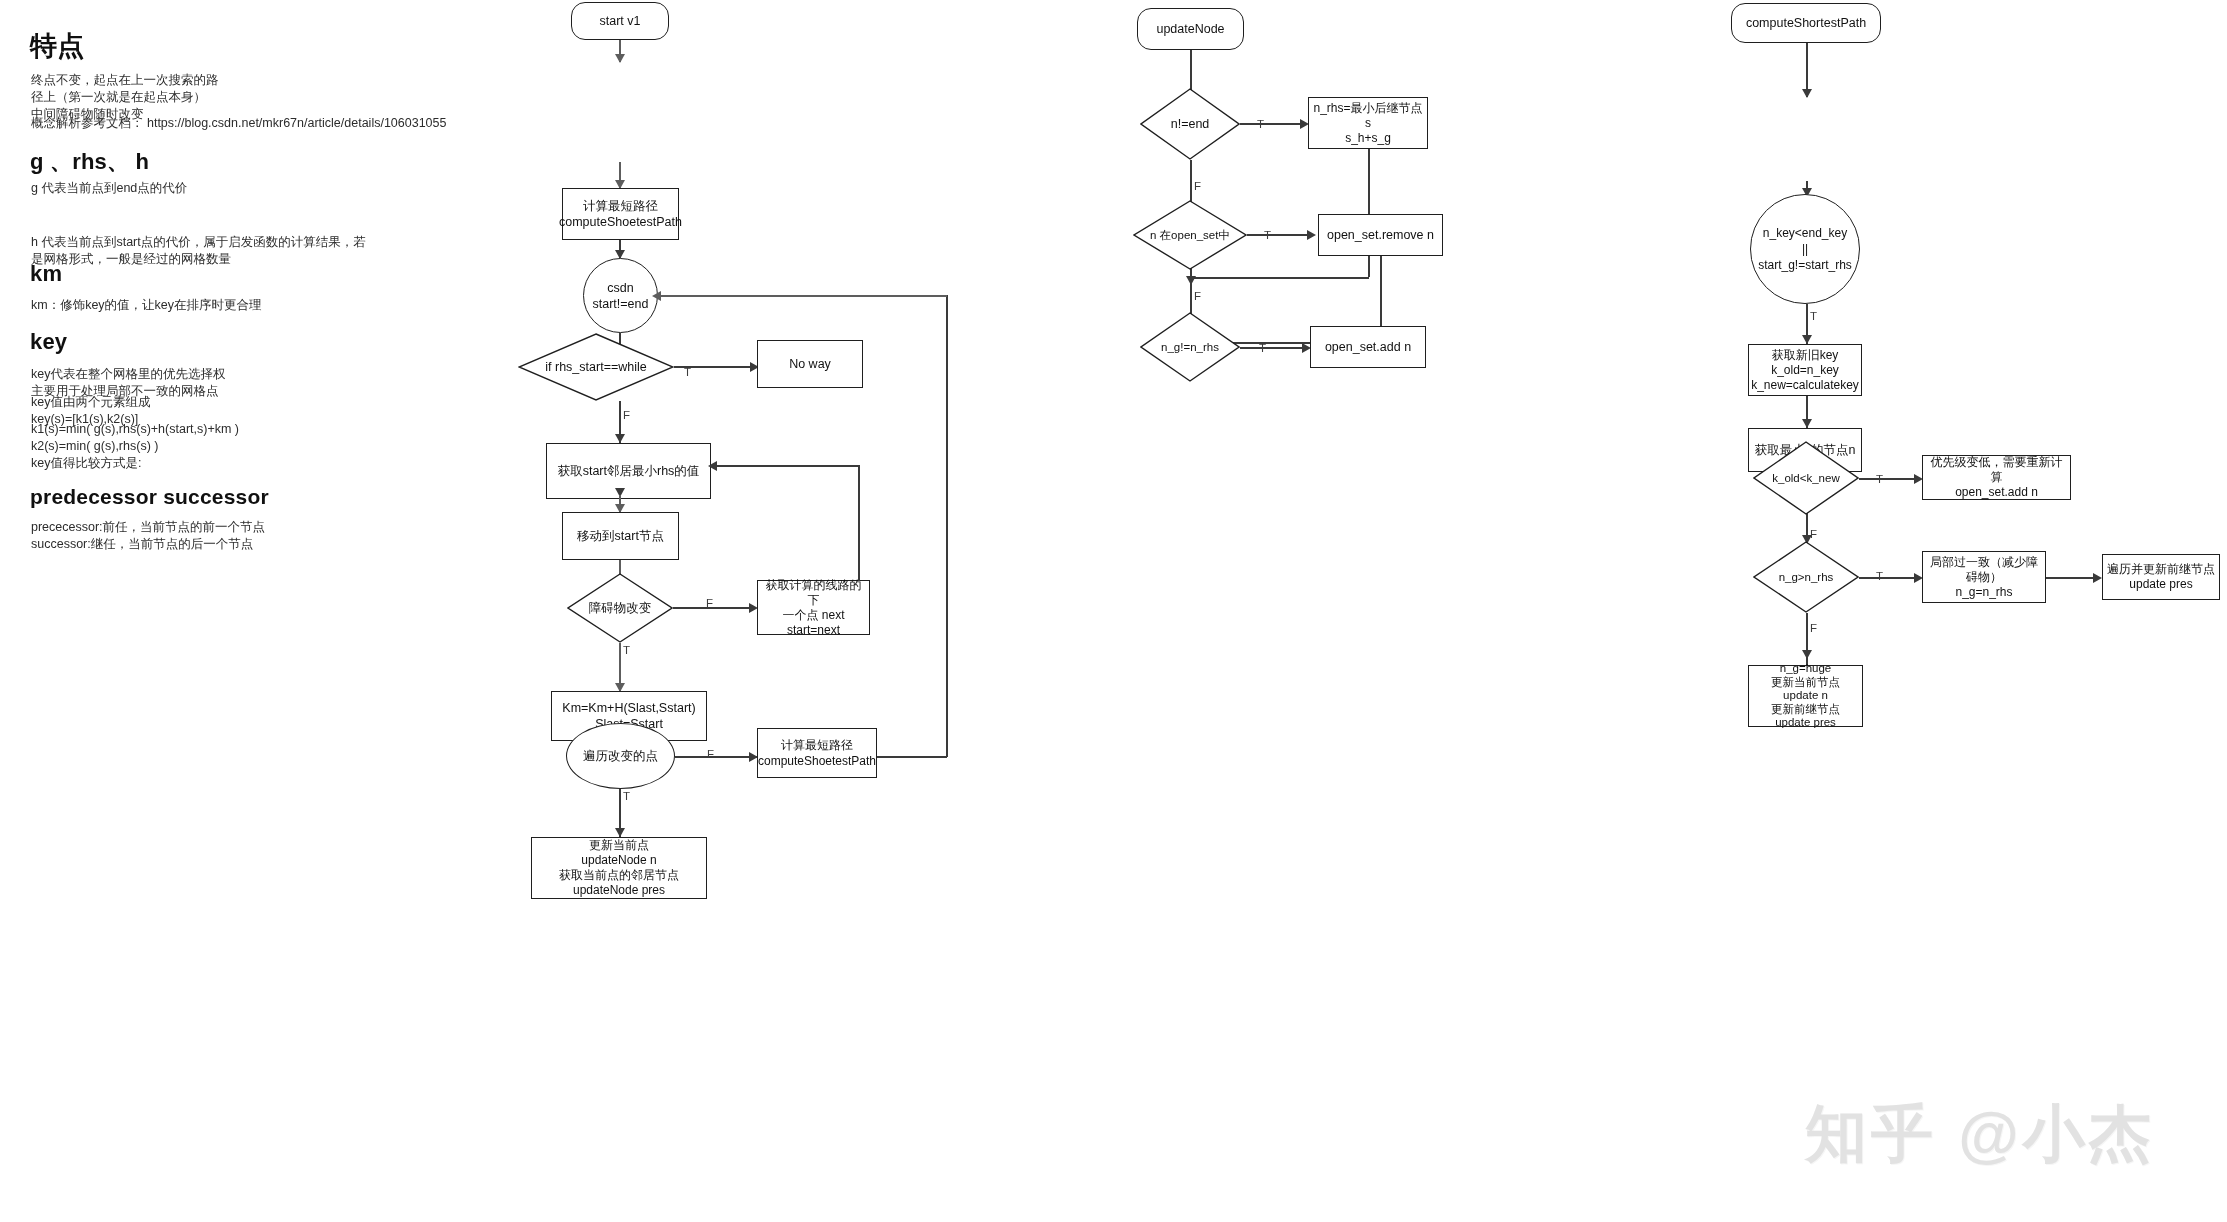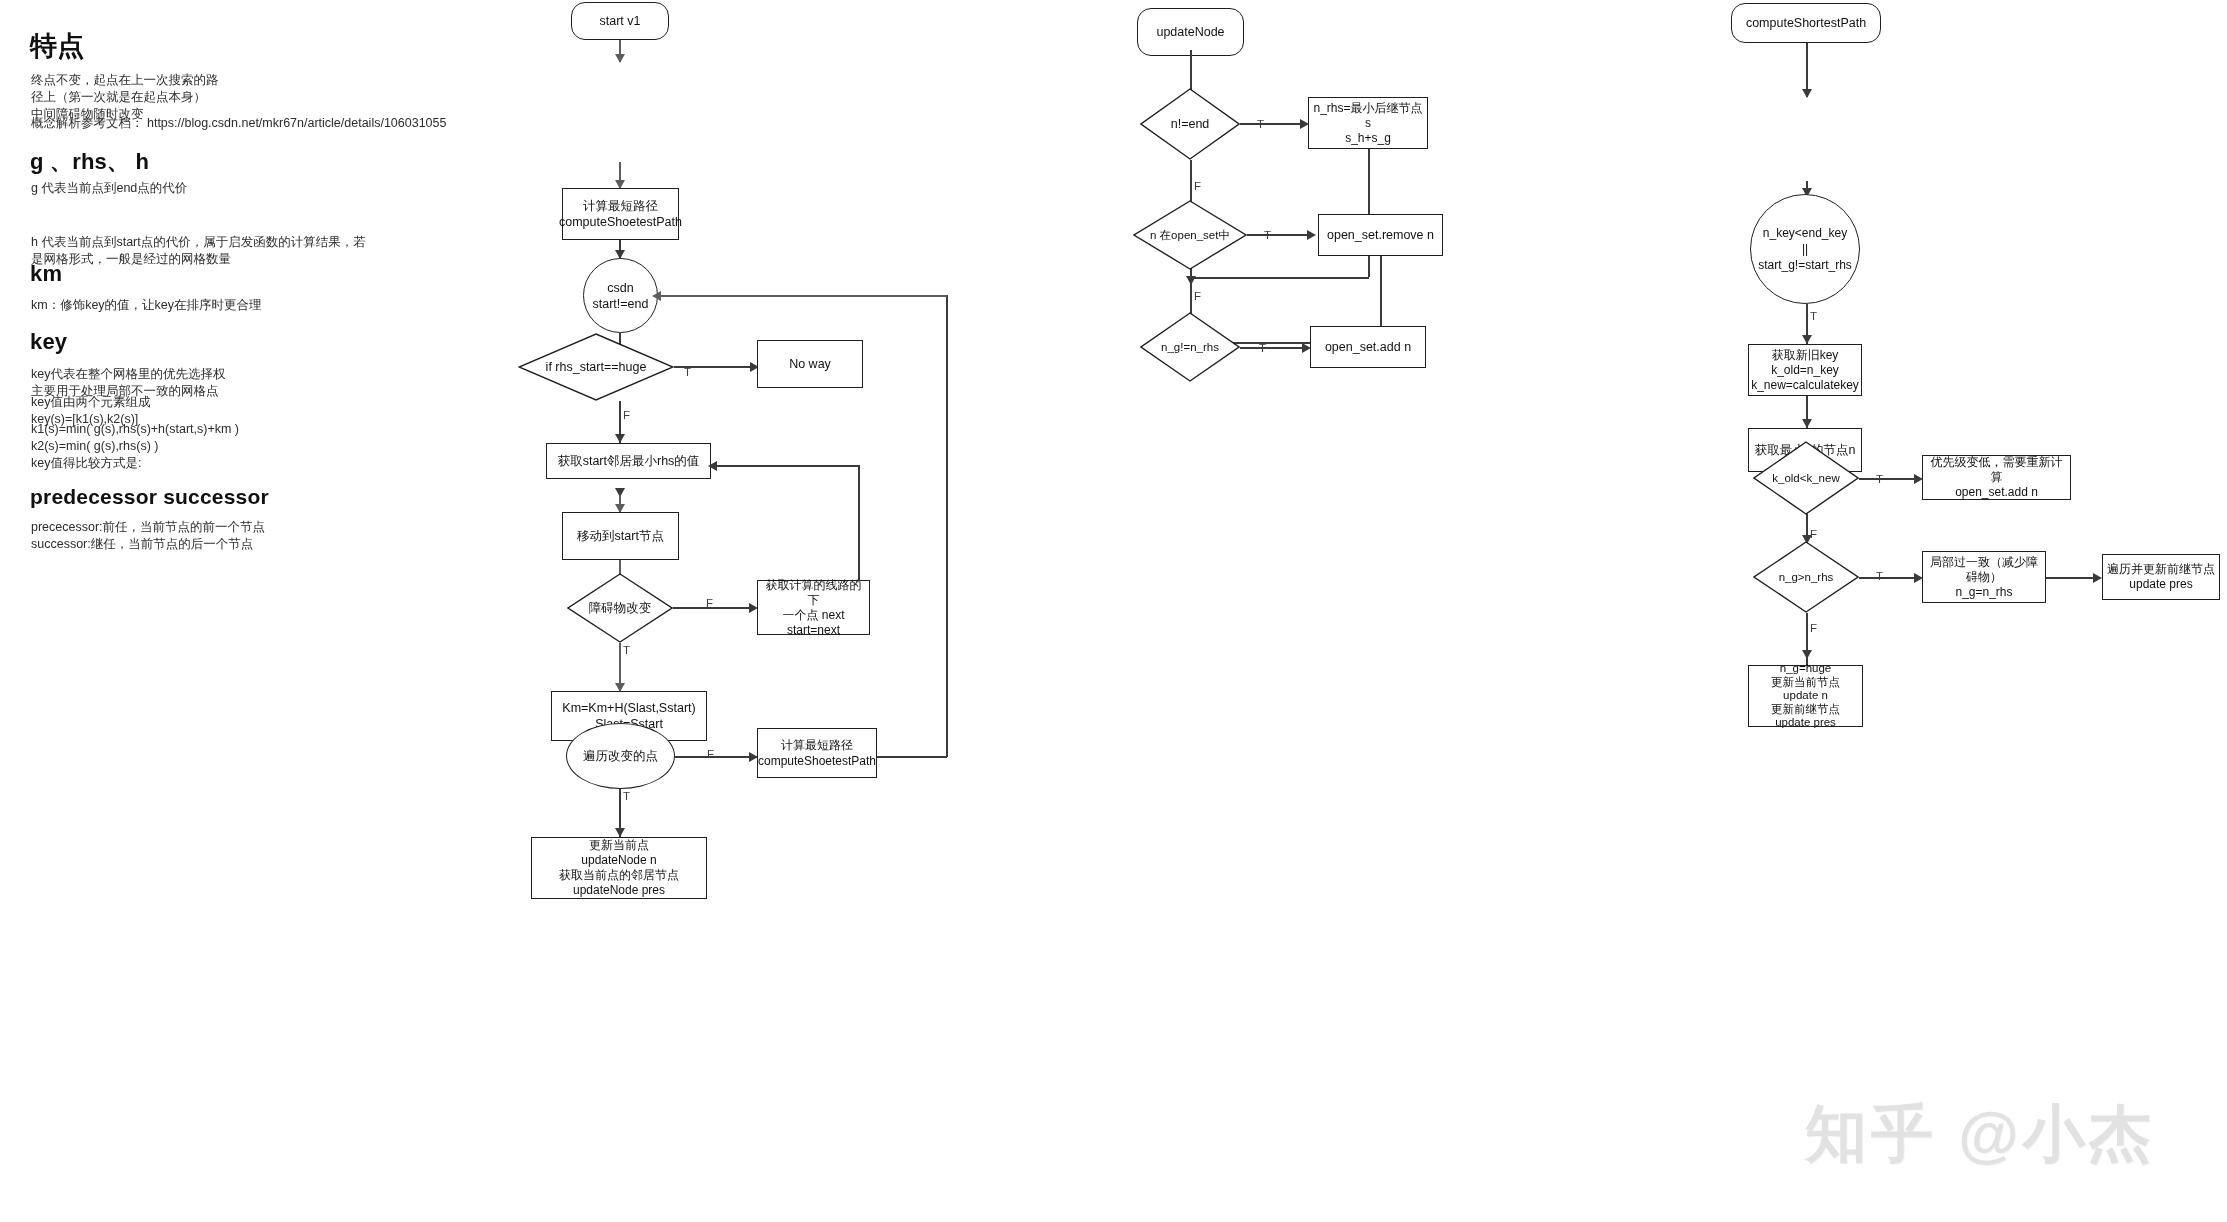--- a/index.html
+++ b/index.html
@@ -145,33 +145,33 @@
 
   <div class="node circle" style="left:583px;top:258px;width:75px;height:75px;">csdn
 start!=end</div>
   <div class="ln v" style="left:619px;top:333px;height:44px;"></div>
   <div class="arw down" style="left:615px;top:368px;"></div>
 
   <div class="node diamond" style="left:518px;top:333px;width:156px;height:68px;">
     <svg class="dshape" viewBox="0 0 156 68" preserveAspectRatio="none">
       <polygon points="78,1 155,34 78,67 1,34" fill="#fff" stroke="#1f1f1f" stroke-width="1.4"></polygon>
     </svg>
-    <span class="dtext">if rhs_start==huge</span>
+    <span class="dtext">if rhs_start==while</span>
   </div>
 
   <div class="ln h" style="left:674px;top:366px;width:82px;"></div>
   <div class="arw right" style="left:750px;top:362px;"></div>
   <div class="elabel" style="left:684px;top:366px;">T</div>
   <div class="node rect" style="left:757px;top:340px;width:106px;height:48px;">No way</div>
 
   <div class="ln v" style="left:619px;top:401px;height:42px;"></div>
   <div class="arw down" style="left:615px;top:434px;"></div>
   <div class="elabel" style="left:623px;top:409px;">F</div>
 
-  <div class="node rect" style="left:546px;top:443px;width:165px;height:36px;">获取start邻居最小rhs的值</div>
+  <div class="node rect" style="left:546px;top:443px;width:165px;height:56px;">获取start邻居最小rhs的值</div>
   <div class="ln v" style="left:619px;top:495px;height:20px;"></div>
   <div class="arw down" style="left:615px;top:488px;"></div>
   <div class="ln v grey" style="left:619px;top:495px;height:17px;"></div>
   <div class="arw gdown" style="left:615px;top:504px;"></div>
 
   <div class="node rect" style="left:562px;top:512px;width:117px;height:48px;">移动到start节点</div>
   <div class="ln v grey" style="left:619px;top:560px;height:42px;"></div>
   <div class="arw gdown" style="left:615px;top:593px;"></div>
 
   <div class="node diamond" style="left:567px;top:573px;width:106px;height:70px;">
@@ -216,21 +216,21 @@
 
   <div class="ln v" style="left:619px;top:789px;height:48px;"></div>
   <div class="arw down" style="left:615px;top:828px;"></div>
   <div class="elabel" style="left:623px;top:790px;">T</div>
 
   <div class="node rect" style="left:531px;top:837px;width:176px;height:62px;font-size:12px;line-height:15px;">更新当前点
 updateNode n
 获取当前点的邻居节点
 updateNode pres</div>
 
-  <div class="node round" style="left:1137px;top:8px;width:107px;height:48px;">updateNode</div>
+  <div class="node round" style="left:1137px;top:8px;width:107px;height:42px;">updateNode</div>
   <div class="ln v" style="left:1190px;top:50px;height:64px;"></div>
   <div class="arw down" style="left:1186px;top:105px;"></div>
 
   <div class="node diamond" style="left:1140px;top:88px;width:100px;height:72px;">
     <svg class="dshape" viewBox="0 0 100 72" preserveAspectRatio="none">
       <polygon points="50,1 99,36 50,71 1,36" fill="#fff" stroke="#1f1f1f" stroke-width="1.4"></polygon>
     </svg>
     <span class="dtext">n!=end</span>
   </div>
   <div class="ln h" style="left:1240px;top:123px;width:66px;"></div>

